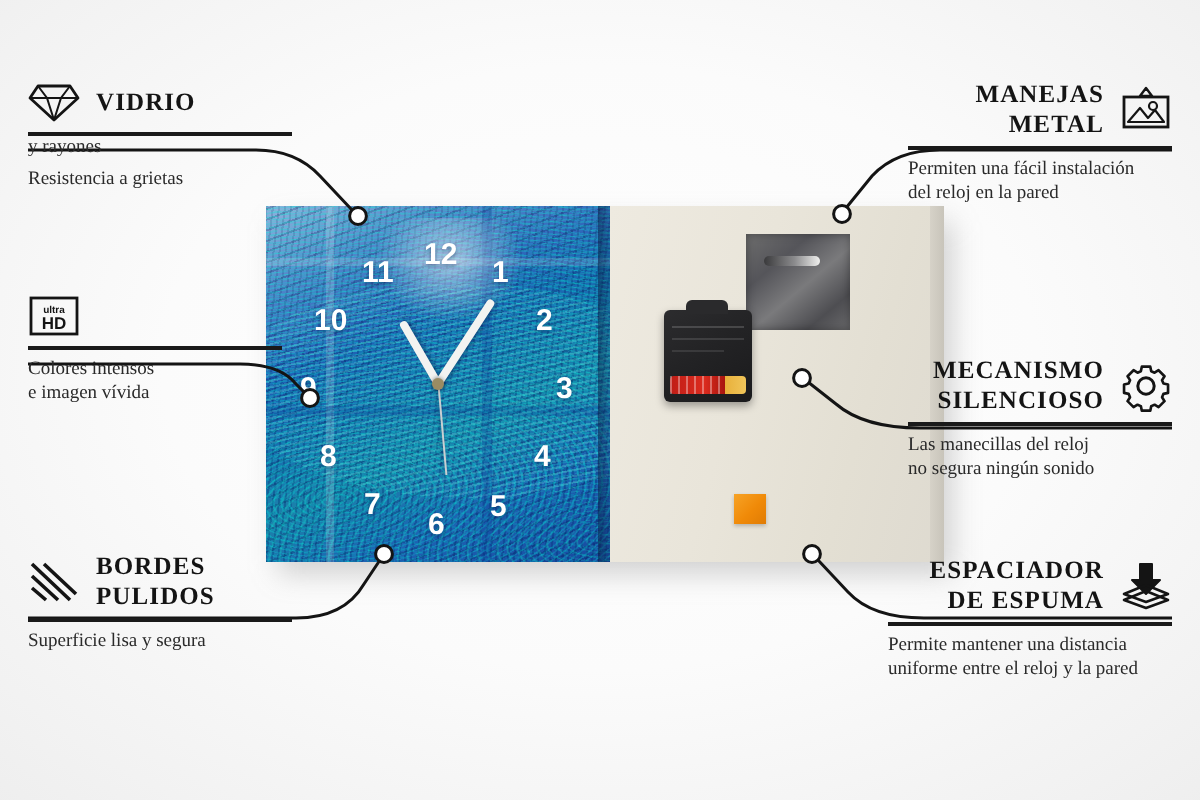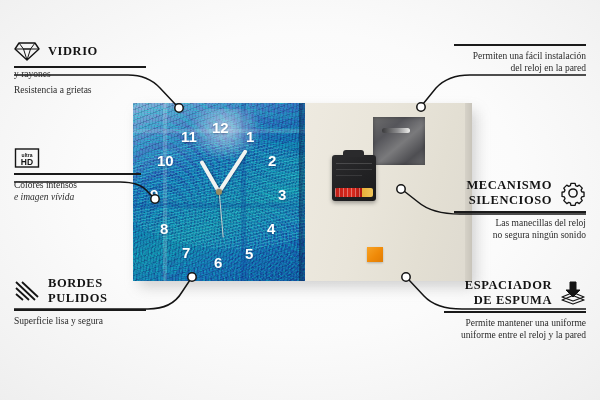--- a/index.html
+++ b/index.html
@@ -133,21 +133,21 @@
     font-family:"Liberation Serif",serif;
     font-weight:bold;color:#141414;font-size:12.5px;
     letter-spacing:.55px;line-height:1.16;text-transform:uppercase;
   }
   .cal-title.right{text-align:right;}
   .rule{height:1.5px;background:#1a1a1a;margin-top:4px;}
   .cal-desc{
     font-family:"Liberation Serif",serif;
     color:#2a2a2a;font-size:9.5px;line-height:1.32;margin-top:4px;
   }
-  .cal-desc.right{text-align:right;}
+  .cal-desc.right{text-align:left;}
   .ico{flex:0 0 auto;display:block;}
 
   svg.wire{position:absolute;left:0;top:0;width:600px;height:400px;pointer-events:none;overflow:visible;}
   .wline{fill:none;stroke:#141414;stroke-width:1.5;}
   .wdot{fill:#ffffff;stroke:#141414;stroke-width:1.5;}
 </style>
 </head>
 <body>
 
 <div id="stage">
@@ -240,38 +240,50 @@
   <div class="callout" style="left:14px;top:147px;width:127px;">
     <div class="cal-head">
       <svg class="ico" width="26" height="22" viewBox="0 0 26 22">
         <rect x="1.5" y="2" width="23" height="18" fill="none" stroke="#141414" stroke-width="1.4"></rect>
         <text x="13" y="9.5" font-family="Liberation Sans, sans-serif" font-size="5" font-weight="bold" fill="#141414" text-anchor="middle">ultra</text>
         <text x="13" y="17.5" font-family="Liberation Sans, sans-serif" font-size="8.5" font-weight="bold" fill="#141414" text-anchor="middle">HD</text>
       </svg>
     </div>
     <div class="rule"></div>
     <div class="cal-desc">Colores intensos</div>
-    <div class="cal-desc" style="margin-top:0;font-style:italic;">e imagen vívida</div>
+    <div class="cal-desc" style="margin-top:0;">e imagen vívida</div>
   </div>
 
   <div class="callout" style="left:14px;top:276px;width:132px;">
     <div class="cal-head">
       <svg class="ico" width="26" height="22" viewBox="0 0 26 22">
         <path d="M2 2 L21 20 M2 8 L15 20 M2 14 L9 20 M8 2 L24 17" fill="none" stroke="#141414" stroke-width="1.8"></path>
       </svg>
       <div>
         <div class="cal-title">BORDES</div>
         <div class="cal-title">PULIDOS</div>
       </div>
     </div>
     <div class="rule"></div>
     <div class="cal-desc">Superficie lisa y segura</div>
   </div>
 
   <div class="callout" style="left:454px;top:40px;width:132px;">
+    <div class="cal-head right">
+      <div>
+        <div class="cal-title right">MANEJAS</div>
+        <div class="cal-title right">METAL</div>
+      </div>
+      <svg class="ico" width="26" height="24" viewBox="0 0 26 24">
+        <path d="M13 1 L10 5 H16 Z" fill="none" stroke="#141414" stroke-width="1.2" stroke-linejoin="round"></path>
+        <rect x="2" y="5.5" width="22" height="15" fill="none" stroke="#141414" stroke-width="1.4"></rect>
+        <path d="M4 18 L10 11 L14 16 L17.5 12 L22 18 Z" fill="none" stroke="#141414" stroke-width="1.1" stroke-linejoin="round"></path>
+        <circle cx="16.5" cy="10" r="2" fill="none" stroke="#141414" stroke-width="1.1"></circle>
+      </svg>
+    </div>
     <div class="rule"></div>
     <div class="cal-desc right">Permiten una fácil instalación</div>
     <div class="cal-desc right" style="margin-top:0;font-family:Liberation Serif, serif;">del reloj en la pared</div>
   </div>
 
   <div class="callout" style="left:454px;top:178px;width:132px;">
     <div class="cal-head right">
       <div>
         <div class="cal-title right">MECANISMO</div>
         <div class="cal-title right">SILENCIOSO</div>
@@ -292,17 +304,17 @@
         <div class="cal-title right">ESPACIADOR</div>
         <div class="cal-title right">DE ESPUMA</div>
       </div>
       <svg class="ico" width="26" height="24" viewBox="0 0 26 24">
         <path d="M10 1 h6 v8 h4 l-7 7 -7-7 h4 Z" fill="#141414" stroke="#141414" stroke-width="1" stroke-linejoin="round"></path>
         <path d="M13 14.5 L24 19 L13 23 L2 19 Z" fill="none" stroke="#141414" stroke-width="1.3" stroke-linejoin="round"></path>
         <path d="M13 11.5 L24 16 L13 20 L2 16 Z" fill="none" stroke="#141414" stroke-width="1.3" stroke-linejoin="round"></path>
       </svg>
     </div>
     <div class="rule"></div>
-    <div class="cal-desc right">Permite mantener una uniforme</div>
+    <div class="cal-desc right">Permite mantener una distancia</div>
     <div class="cal-desc right" style="margin-top:0;">uniforme entre el reloj y la pared</div>
   </div>
 
 </div>
 
 </body></html>

